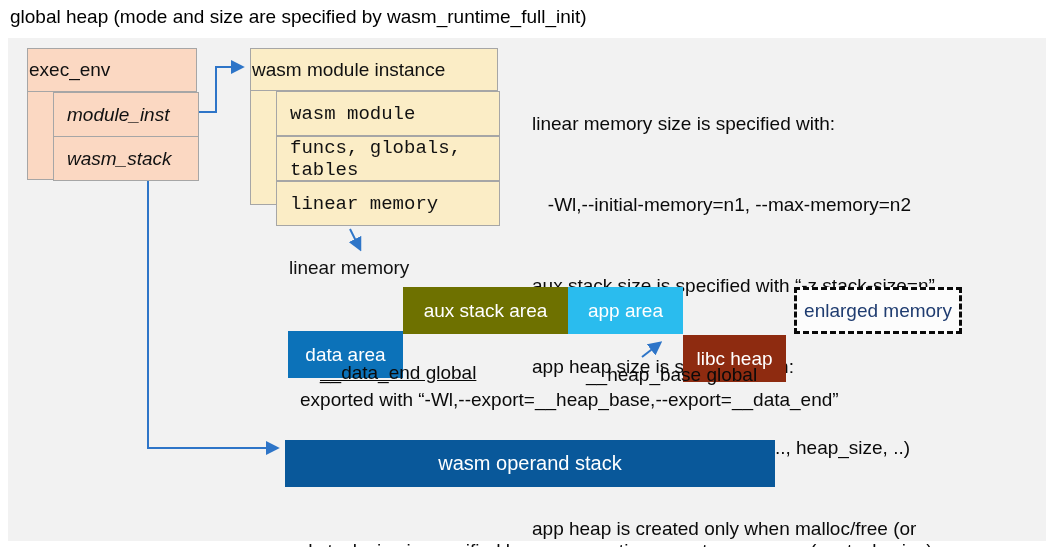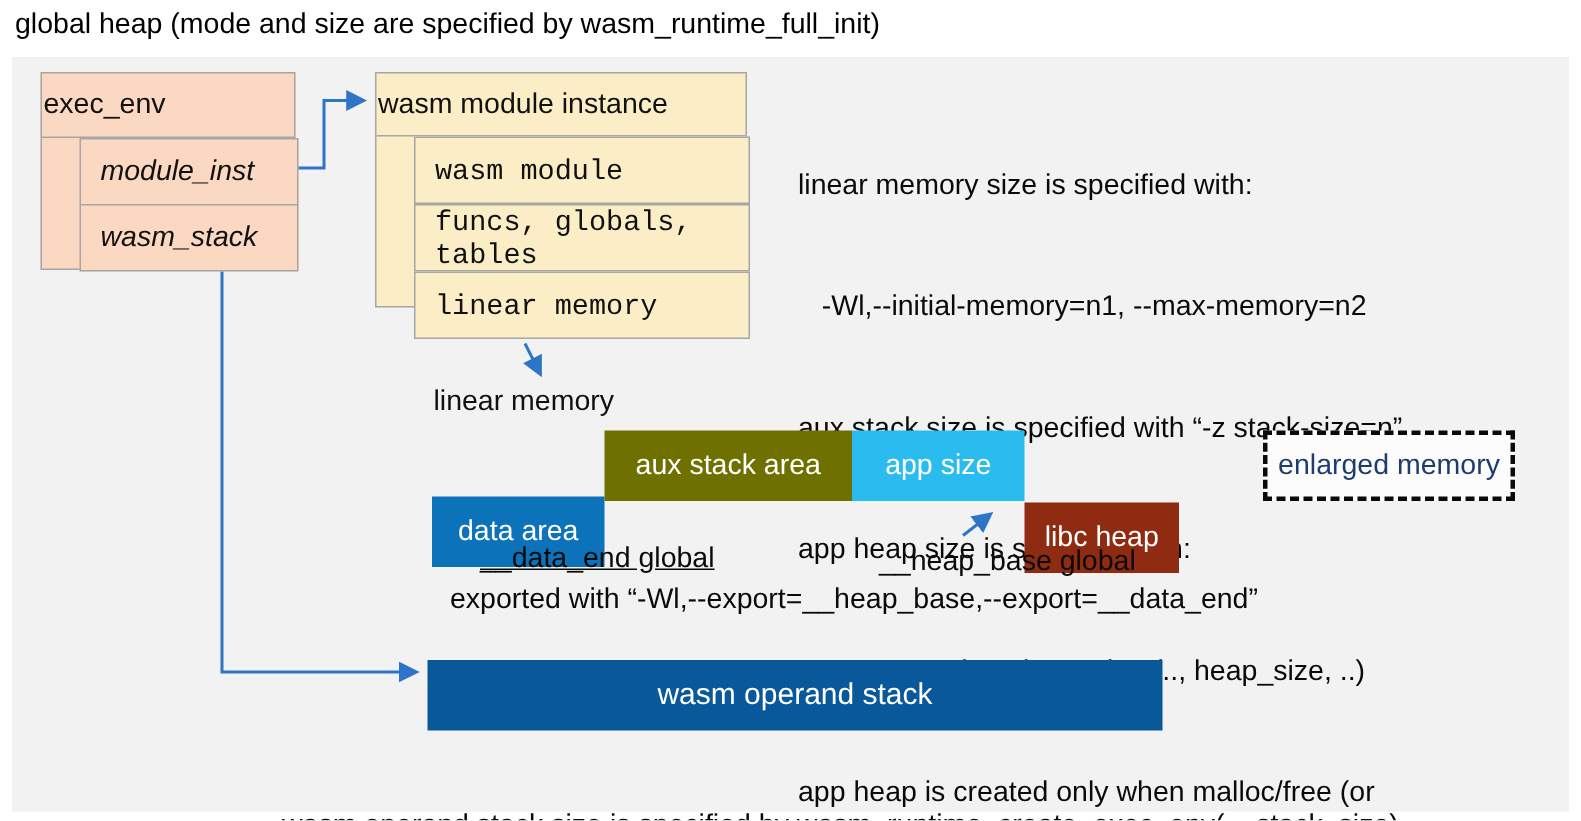--- a/index.html
+++ b/index.html
@@ -38,21 +38,21 @@
   .lm-label{position:absolute;left:289px;top:257px;font-size:19px;}
 
   .seg{position:absolute;top:287px;height:47px;display:flex;align-items:center;justify-content:center;
     color:#fff;font-size:19px;box-sizing:border-box;}
   .seg.s0{left:288px;width:115px;}
   .seg.s1{left:403px;width:165px;}
   .seg.s2{left:568px;width:115px;}
   .seg.s3{left:683px;width:103px;}
   .enlarged{position:absolute;left:794px;top:287px;width:168px;height:47px;box-sizing:border-box;
     border:3px dashed #0a0a0a;background:#FCFCFC;display:flex;align-items:center;justify-content:center;
-    font-size:19px;margin-left:48px;}
+    font-size:19px;}
 
   .ann{position:absolute;font-size:19px;color:#0a0a0a;}
   #ann-data-end{left:320px;top:362px;text-decoration:underline;}
   #ann-heap-base{left:586px;top:364px;}
   #ann-exported{left:300px;top:389px;}
 
   .opstack{position:absolute;left:285px;top:424px;width:490px;height:47px;
     display:flex;align-items:center;justify-content:center;color:#fff;font-size:20px;margin-top:16px;}
 </style>
 </head>
@@ -97,21 +97,21 @@
     <div>app heap size is specified with:</div>
     <div>   wasm_runtime_instantiate(.., heap_size, ..)</div>
     <div>app heap is created only when malloc/free (or</div>
     
   </div>
 
   <div class="lm-label">linear memory</div>
 
   <div class="seg s0" style="background-color: rgb(12, 114, 185); margin-top: 44px;">data area</div>
   <div class="seg s1" style="background-color: rgb(110, 113, 0);">aux stack area</div>
-  <div class="seg s2" style="background-color: rgb(42, 188, 238);">app size</div>
+  <div class="seg s2" style="background-color: rgb(42, 188, 238);">app area</div>
   <div class="seg s3" style="background-color: rgb(142, 43, 16); margin-top: 48px;">libc heap</div>
   <div class="enlarged" style="color: rgb(31, 60, 112);">enlarged memory</div>
 
   <div id="ann-data-end" class="ann">__data_end global</div>
   <div id="ann-heap-base" class="ann">__heap_base global</div>
   <div id="ann-exported" class="ann">exported with “-Wl,--export=__heap_base,--export=__data_end”</div>
 
   <div class="opstack" style="background-color: rgb(9, 88, 154);">wasm operand stack</div>
 
   <div id="notes-bottom" class="note-block">

